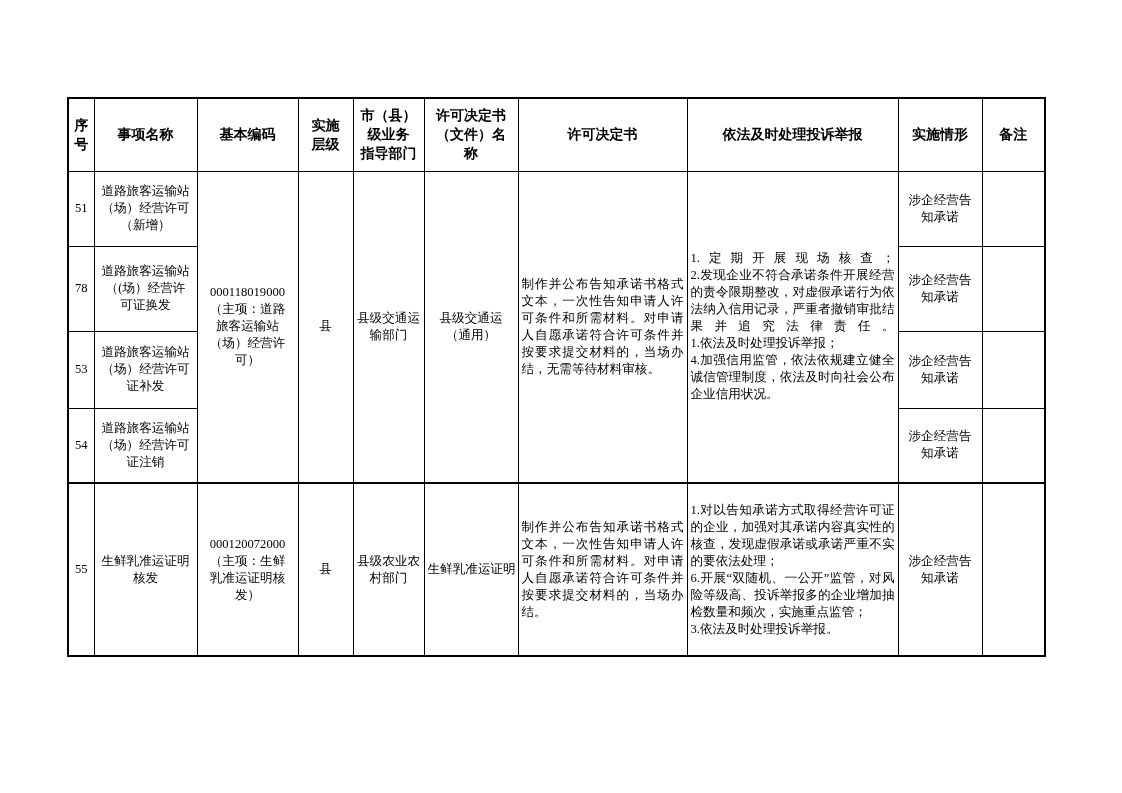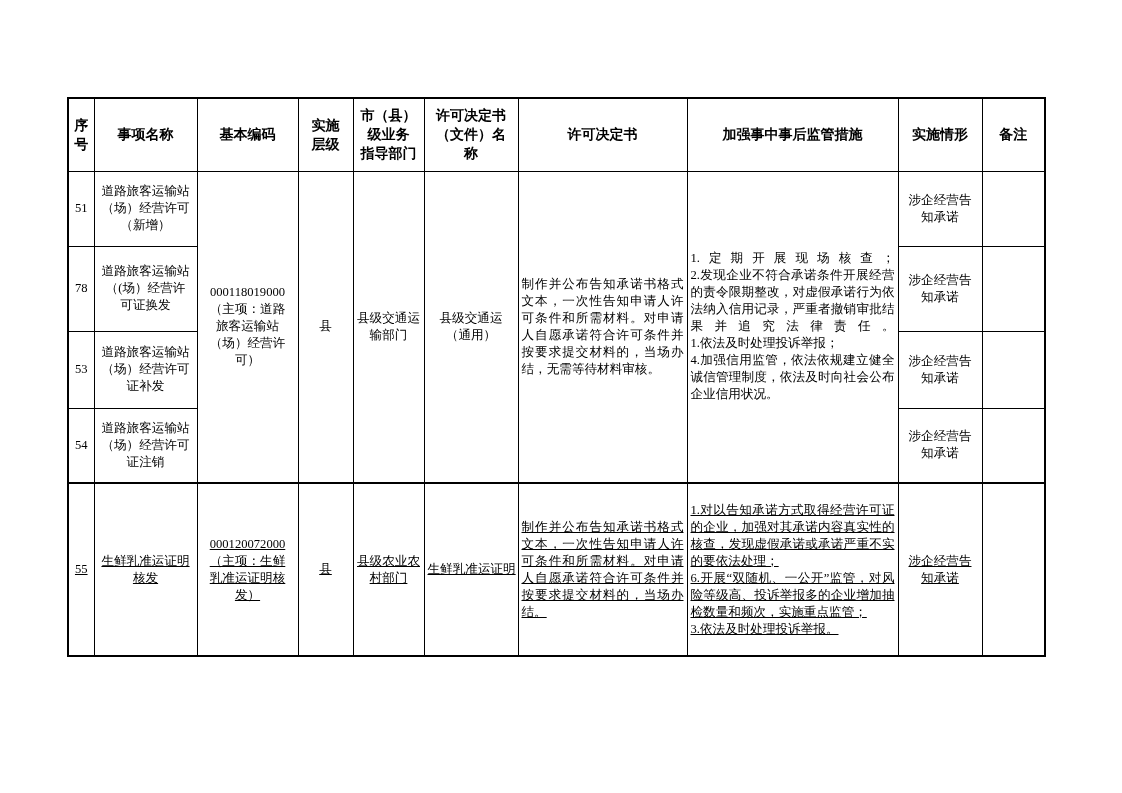--- a/index.html
+++ b/index.html
@@ -34,21 +34,21 @@
     line-height: 17px;
     overflow: visible;
     font-weight: normal;
   }
   table.approval thead th {
     font-family: "Liberation Sans", sans-serif;
     font-weight: bold;
     font-size: 14px;
     line-height: 19px;
   }
-  tr.group-sep td { border-top-width: 2px; text-decoration: underline; }
+  tr.group-sep td { border-top-width: 2px; }
   .preline { white-space: pre-line; }
   td.textcell {
     text-align: left;
     padding: 2px 3px;
     margin-left: 41px;
   }
   td.textcell-wide {
     text-align: left;
     padding: 2px 6px;
   }
@@ -92,21 +92,21 @@
         <th class="preline">基本编码</th>
         <th class="preline">实施
 层级</th>
         <th class="preline">市（县）
 级业务
 指导部门</th>
         <th class="preline">许可决定书
 （文件）名
 称</th>
         <th class="preline">许可决定书</th>
-        <th class="preline">加强事中事后监管措施</th>
+        <th class="preline">依法及时处理投诉举报</th>
         <th class="preline">实施情形</th>
         <th class="preline">备注</th>
       </tr>
     </thead>
     <tbody>
       <tr style="height:75px">
         <td class="preline">51</td>
         <td class="preline">道路旅客运输站
 （场）经营许可
 （新增）</td>

